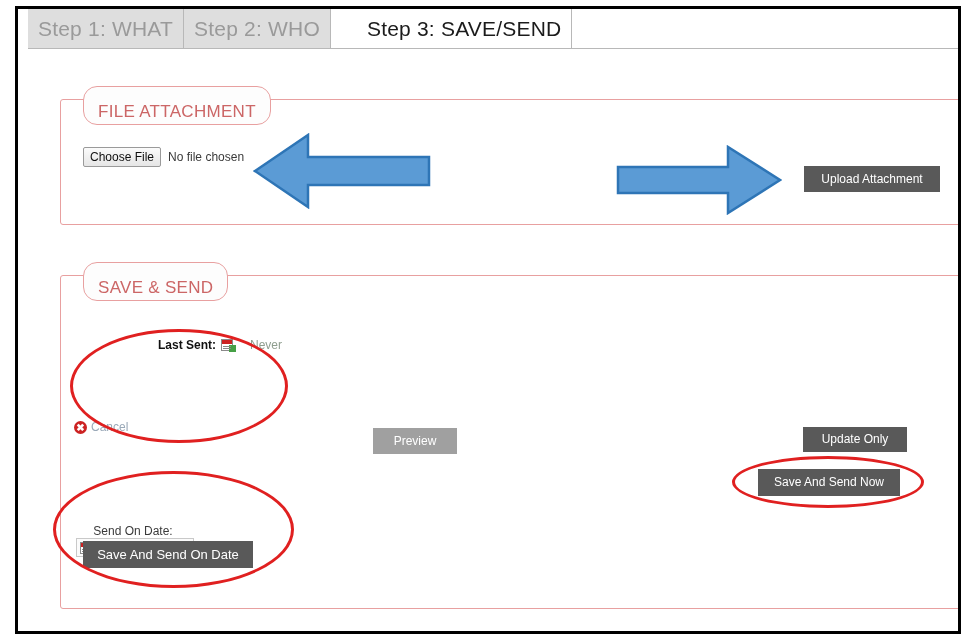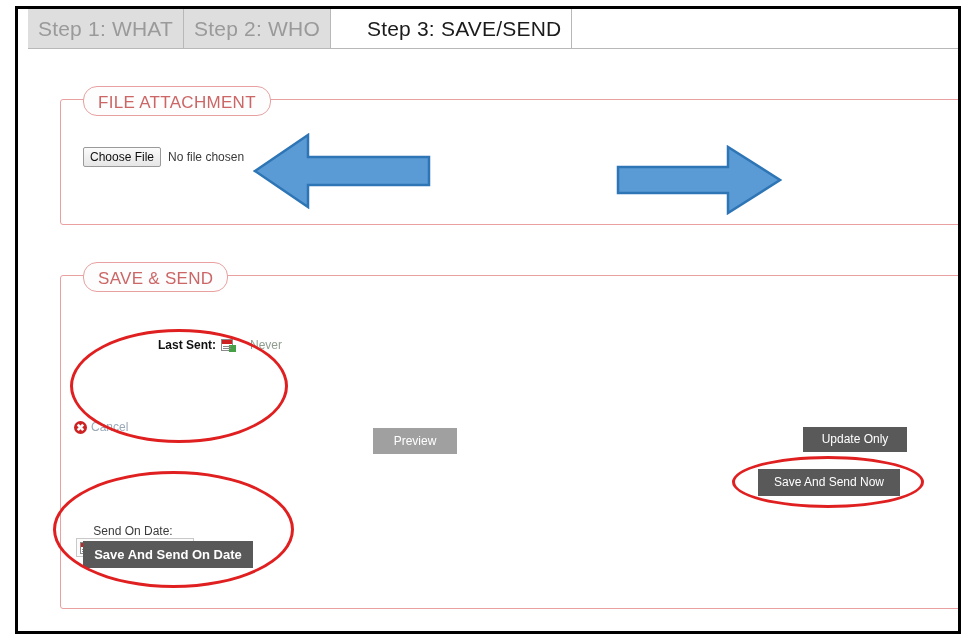--- a/index.html
+++ b/index.html
@@ -74,21 +74,21 @@
     box-sizing: border-box;
     background: transparent;
   }
   .legend {
     position: absolute;
     top: -14px;
     left: 22px;
     background: #fdfdfd;
     border: 1px solid #e8a0a0;
     border-radius: 14px;
-    padding: 6px 14px 2px 14px;
+    padding: 15px 14px 2px 14px;
     color: #c66;
     font-size: 17px;
     letter-spacing: 0.3px;
     white-space: nowrap;
   }
 
   #fs-attachment { left: 42px; top: 90px; width: 920px; height: 126px; }
   #fs-savesend   { left: 42px; top: 266px; width: 920px; height: 334px; }
 
   
@@ -158,21 +158,21 @@
     left: 740px; top: 460px;
     width: 142px; height: 27px;
     line-height: 27px;
   }
   #btn-save-send-on-date {
     position: absolute;
     left: 65px; top: 532px;
     width: 170px; height: 27px;
     line-height: 27px;
     font-size: 13px;
-    font-weight: bold;
+    font-weight: normal;
   }
 
   
   .arrow {
     position: absolute;
   }
 
   
   #last-sent-row {
     position: absolute;
@@ -308,20 +308,21 @@
 
   <div class="fieldset" id="fs-attachment">
     <div class="legend">FILE ATTACHMENT</div>
 
     <div id="file-row">
       <span class="choose-file-btn">Choose File</span>
       <span id="no-file-text">No file chosen</span>
     </div>
   </div>
 
+  <div class="btn-dark" id="btn-upload">Upload Attachment</div>
 
   <svg class="arrow" style="left:235px; top:124px;" width="178" height="76" viewBox="0 0 178 76">
     <polygon points="2,38 55,2 55,24 176,24 176,52 55,52 55,74" fill="#5B9BD5" stroke="#2E75B6" stroke-width="2.5" stroke-linejoin="miter"></polygon>
   </svg>
 
   <svg class="arrow" style="left:598px; top:136px;" width="166" height="70" viewBox="0 0 166 70">
     <polygon points="2,22 112,22 112,2 164,35 112,68 112,48 2,48" fill="#5B9BD5" stroke="#2E75B6" stroke-width="2.5" stroke-linejoin="miter"></polygon>
   </svg>
 
   <div class="fieldset" id="fs-savesend">

